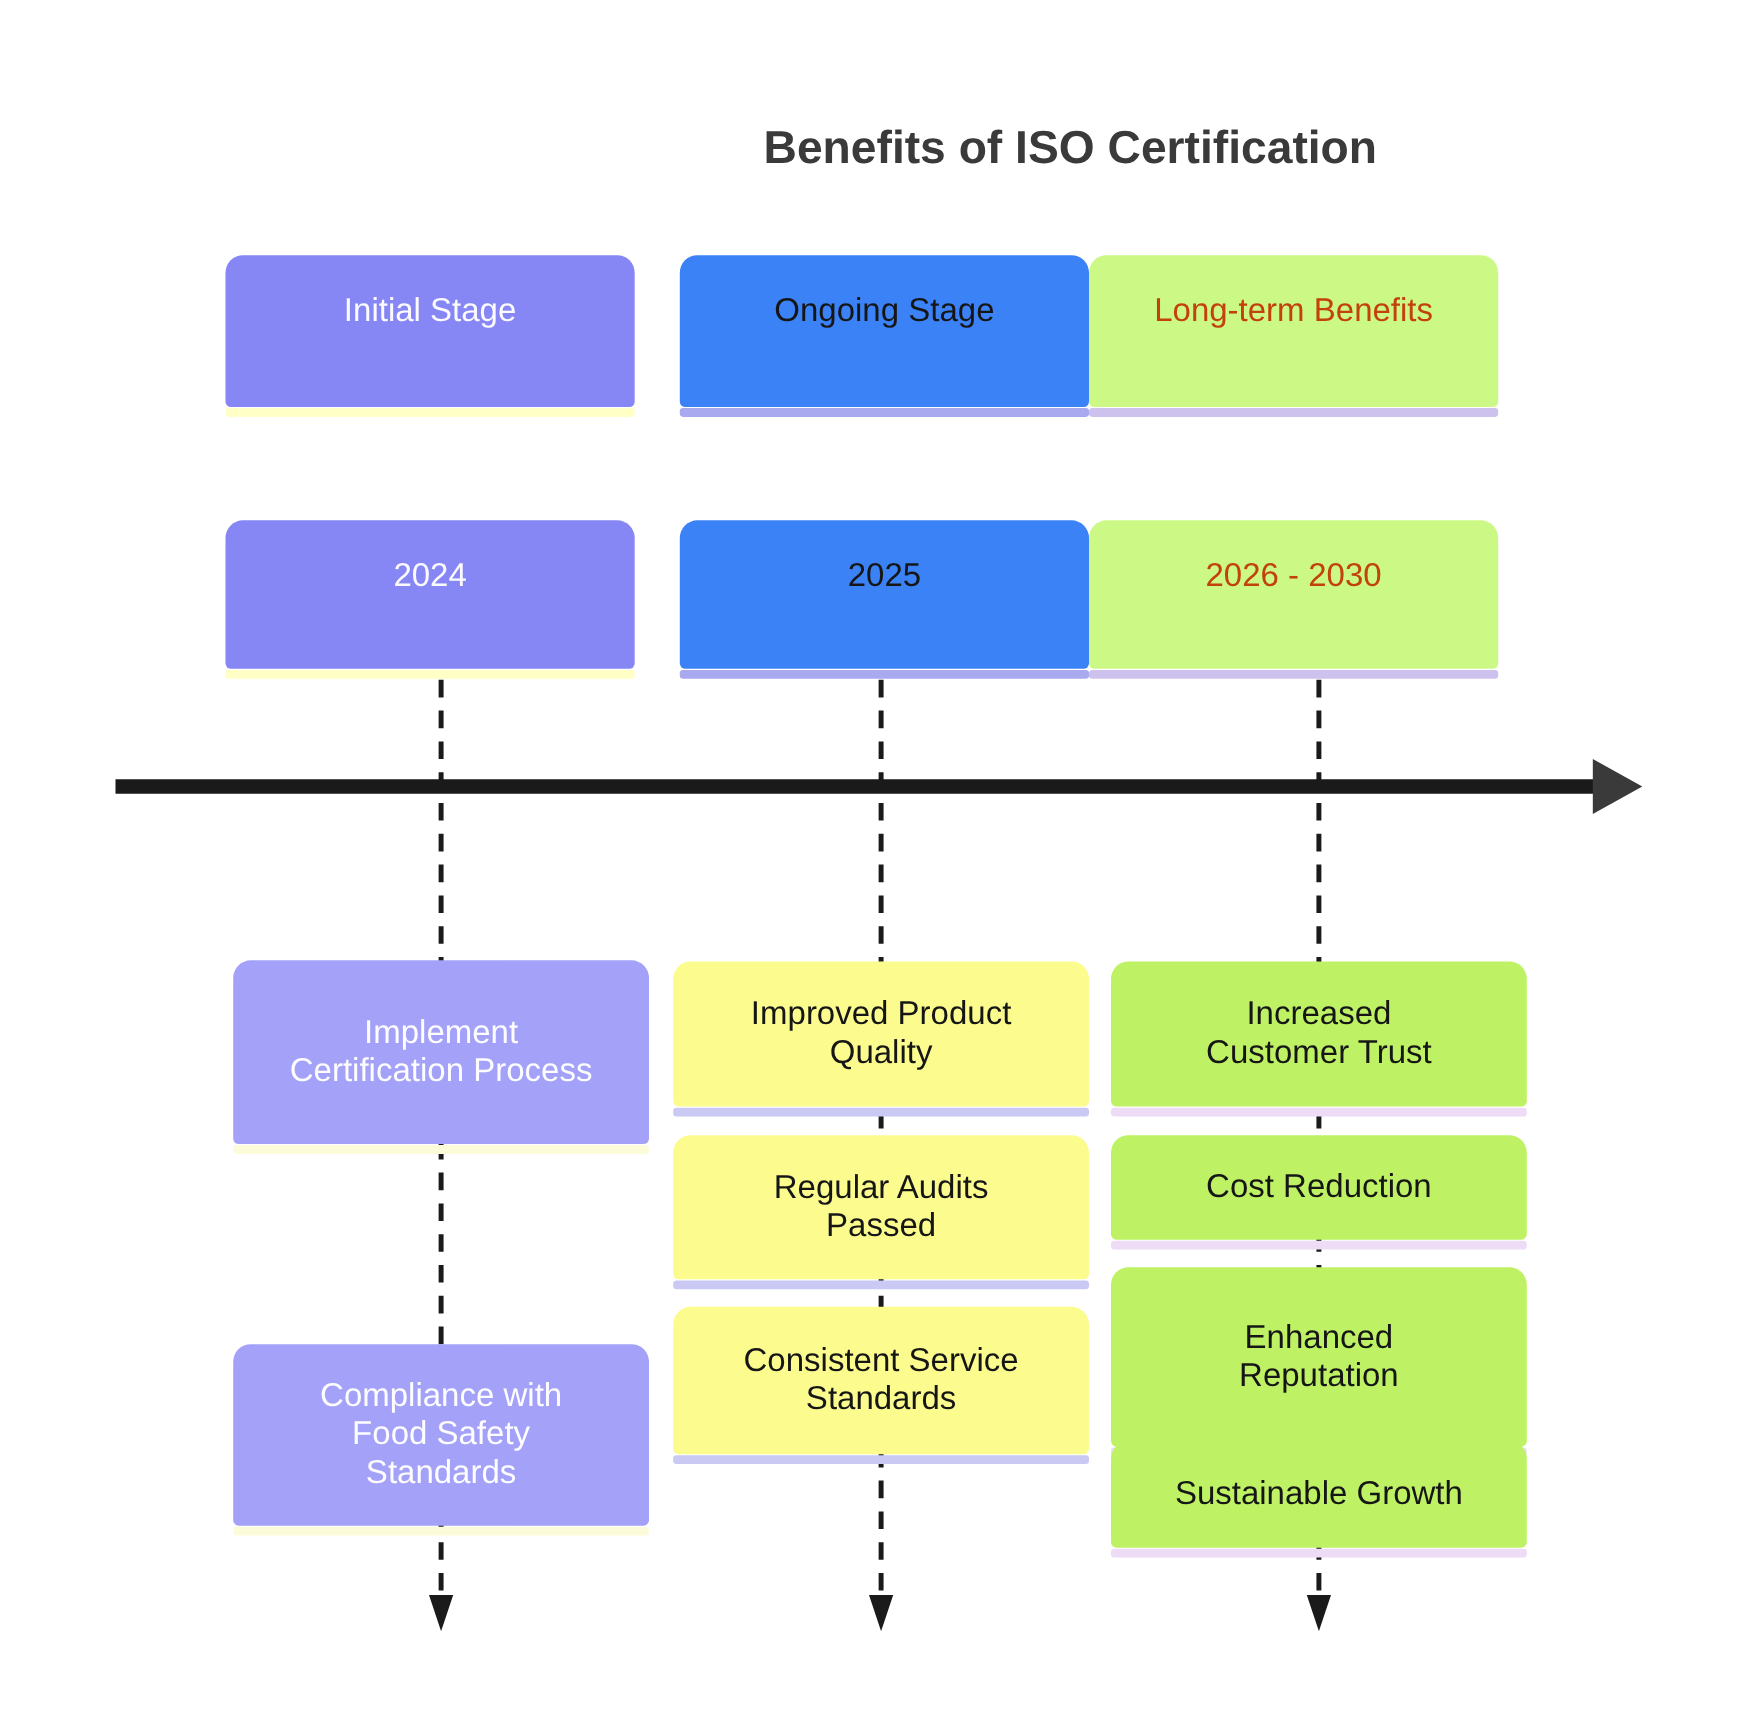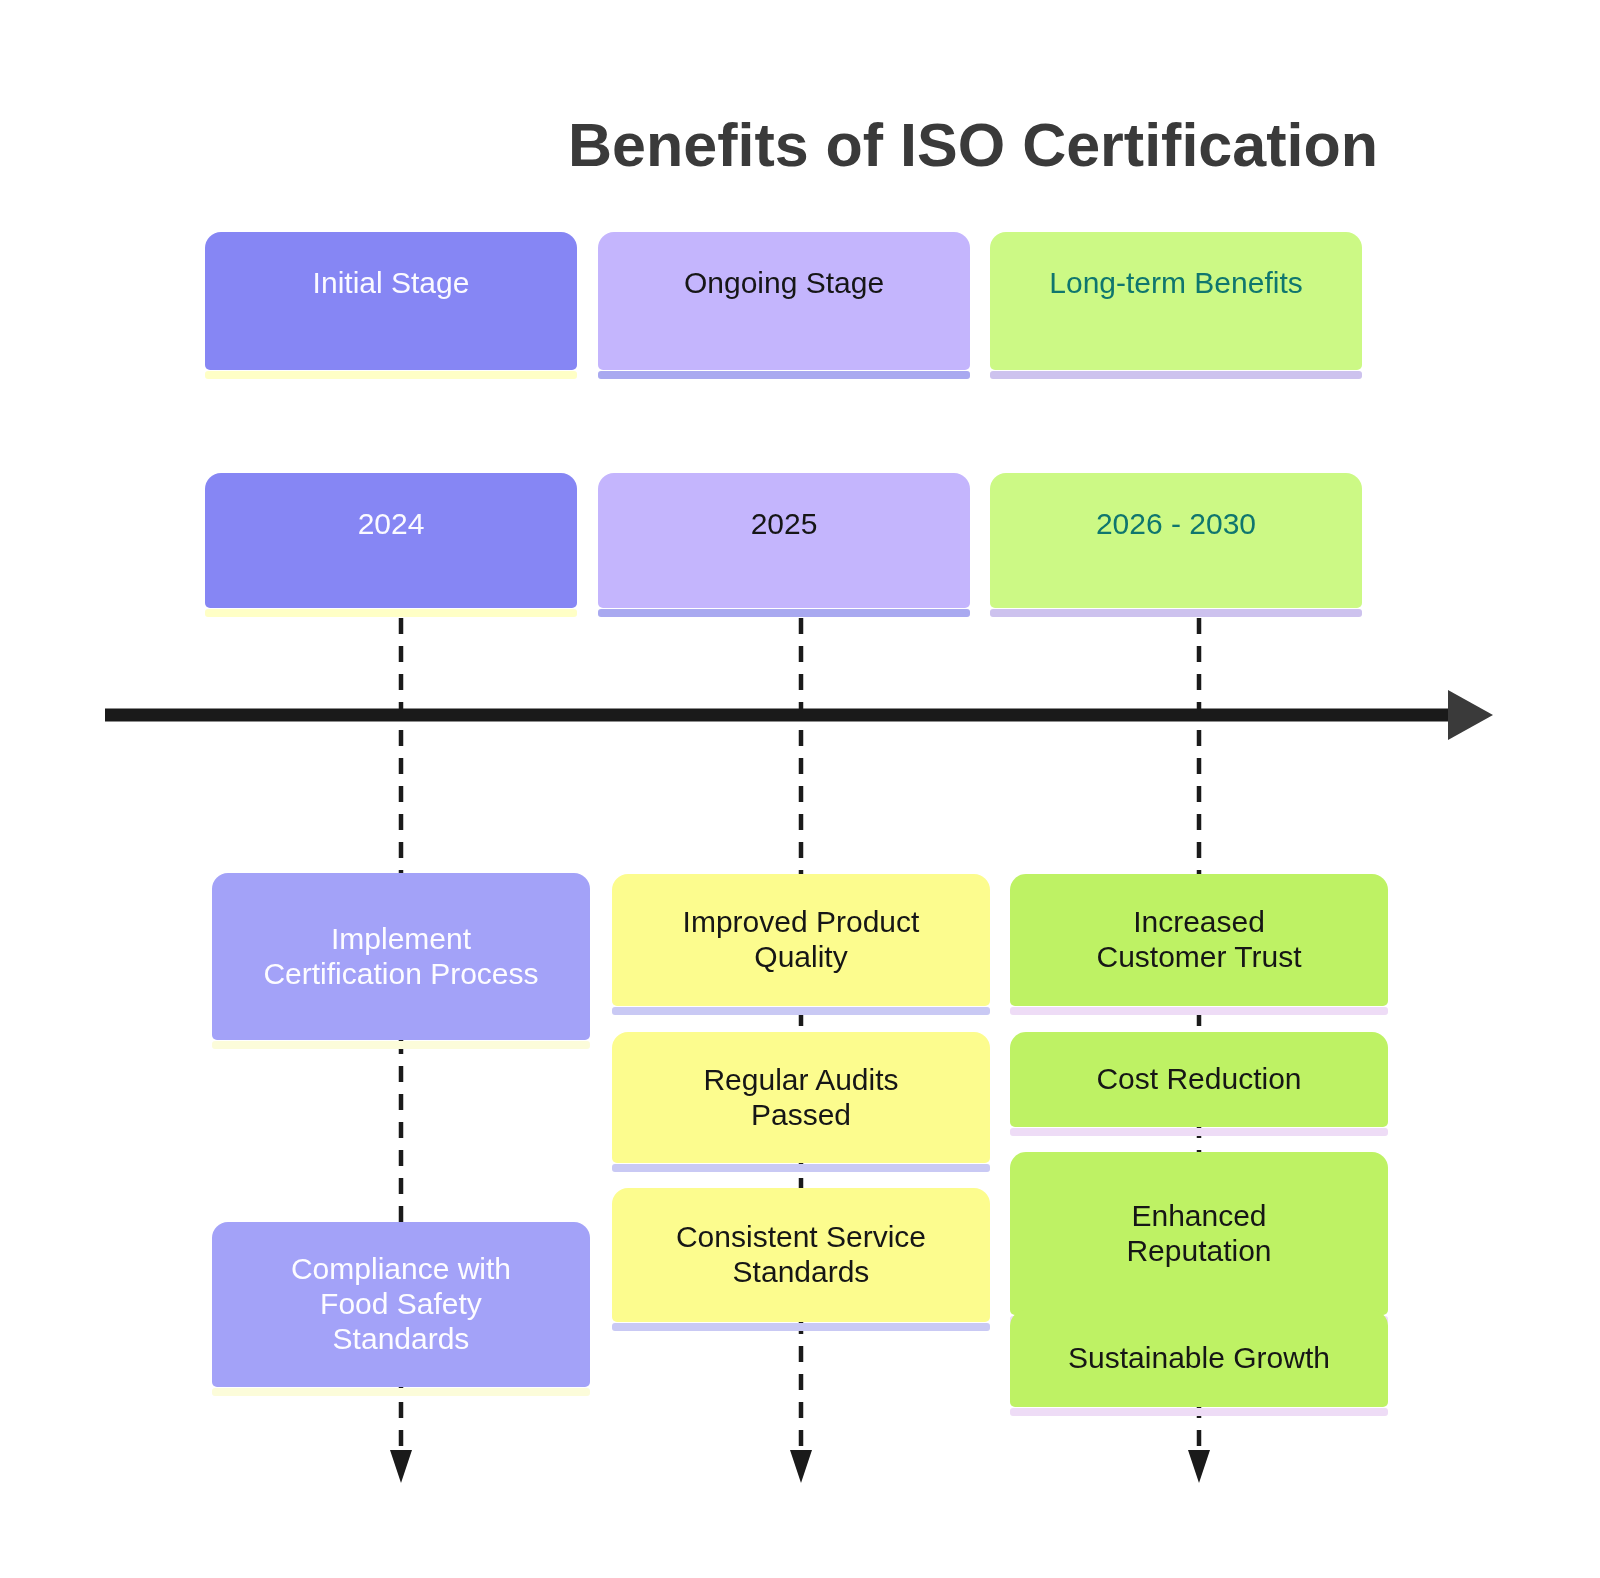--- a/index.html
+++ b/index.html
@@ -6,21 +6,21 @@
   body {
     width:1600px; height:1578px;
     font-family:"Liberation Sans", sans-serif;
     -webkit-font-smoothing:antialiased;
   }
   .canvas { position:relative; width:1600px; height:1578px; overflow:hidden; background:#ffffff; }
 
   .title {
     position:absolute; top:110px; left:346px; right:0;
     text-align:center;
-    font-size:61px; font-weight:bold; color:#3a3a3a;
+    font-size:42px; font-weight:bold; color:#3a3a3a;
     letter-spacing:0px; z-index:2;
   }
 
   svg.lines { position:absolute; left:0; top:0; z-index:0; }
 
   .box {
     position:absolute; z-index:1;
     border-radius:16px 16px 5px 5px;
     display:flex; align-items:center; justify-content:center;
     text-align:center;
@@ -31,23 +31,23 @@
     top:calc(100% + 1px); left:0; right:0; height:8px;
     border-radius:3px;
     background:var(--accent);
   }
   .hdr { align-items:flex-start; }
   .hdr .txt { padding-top:34px; }
 
   
   .c1h { background:#8686f4; --accent:#ffffc6; color:#fbfaff; }
   .c1e { background:#a3a2f8; --accent:#fcfcda; color:#fdfcff; }
-  .c2h { background:#c4b5fd; --accent:#a9a9f0; color:#161616; }
+  .c2h { background:#3b82f6; --accent:#a9a9f0; color:#161616;margin-left:20px; }
   .c2e { background:#fcfc8e; --accent:#c9c9f4; color:#161616; }
-  .c3h { background:#ccf985; --accent:#cdc2ee; color:#0f766e; }
+  .c3h { background:#ccf985; --accent:#cdc2ee; color:#c2410c; }
   .c3e { background:#bef264; --accent:#eedcf6; color:#161616; }
 
   
   .r-stage { top:232px; height:138px; width:372px;justify-content:center; }
   .r-year  { top:473px; height:135px; width:372px; }
   .colx1 { left:205px; }
   .colx2 { left:598px; }
   .colx3 { left:990px; }
 
   

